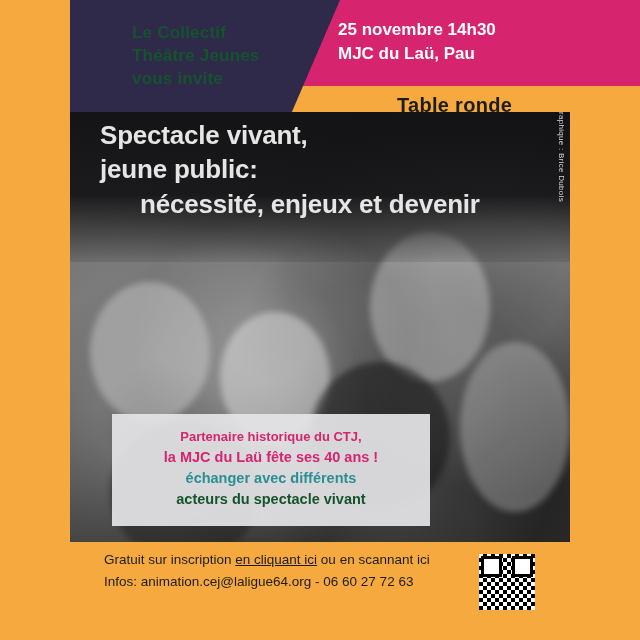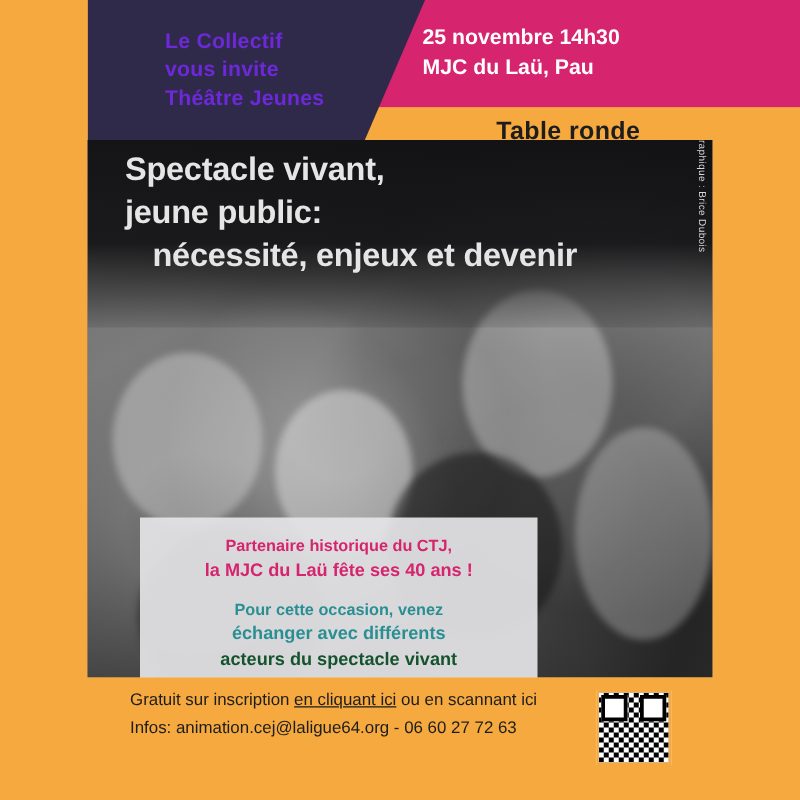--- a/index.html
+++ b/index.html
@@ -39,21 +39,21 @@
   .top-navy {
     position: absolute;
     left: 70px; top: 0;
     width: 270px; height: 128px;
     background: #2f2a4a;
     clip-path: polygon(0 0, 270px 0, 215px 128px, 0 128px);
   }
   .collectif {
     position: absolute;
     left: 132px; top: 22px;
-    color: #6d28d9;
+    color: #14532d;
     font-size: 17px;
     font-weight: bold;
     line-height: 1.35;
     letter-spacing: .2px;
   }
   .date-line {
     position: absolute;
     left: 306px; top: 18px;
     color: #ffffff;
     font-size: 17px;
@@ -106,21 +106,21 @@
     position: absolute;
     left: 30px; top: 6px;
     width: 470px;
     color: #e5e5e5;
     font-size: 26px;
     font-weight: bold;
     line-height: 1.32;
     letter-spacing: -.2px;
   }
   .headline .l2 { margin-left: 0; }
-  .headline .l3 { margin-left: 22px; }
+  .headline .l3 { margin-left: 40px; }
   .credit {
     position: absolute;
     right: 4px; top: 90px;
     transform-origin: right top;
     transform: rotate(90deg) translateX(0);
     color: #d8d8d8;
     font-size: 8px;
     white-space: nowrap;
     letter-spacing: .3px;
   }
@@ -189,22 +189,22 @@
 </head>
 <body>
 
 <div class="poster">
 
   <div class="top-band">
     <div class="top-magenta"></div>
     <div class="top-navy"></div>
     <div class="collectif">
       <div>Le Collectif</div>
+      <div>Théâtre Jeunes</div>
       <div>vous invite</div>
-      <div>Théâtre Jeunes</div>
     </div>
     <div class="date-line">
       <div>25 novembre 14h30</div>
       <div>MJC du Laü, Pau</div>
     </div>
     <div class="table-ronde">Table ronde</div>
   </div>
 
   <div class="photo-area">
     <div class="photo-bg"></div>
@@ -222,21 +222,20 @@
       <div class="l2">jeune public:</div>
       <div class="l3">nécessité, enjeux et devenir</div>
     </div>
 
     <div class="credit">crédit photographique : Brice Dubois</div>
   </div>
 
   <div class="msgbox">
     <div class="msg-l1">Partenaire historique du CTJ,</div>
     <div class="msg-l2">la MJC du Laü fête ses 40 ans !</div>
-    <div class="msg-l3">Pour cette occasion, venez</div>
     <div class="msg-l4">échanger avec différents</div>
     <div class="msg-l5">acteurs du spectacle vivant</div>
   </div>
 
   <div class="footer">
     <div class="foot-line1">
       <span>Gratuit sur inscription </span><a href="#">en cliquant ici</a><span> ou en scannant ici</span>
     </div>
     <div class="foot-line2">Infos: animation.cej@laligue64.org - 06 60 27 72 63</div>
 

